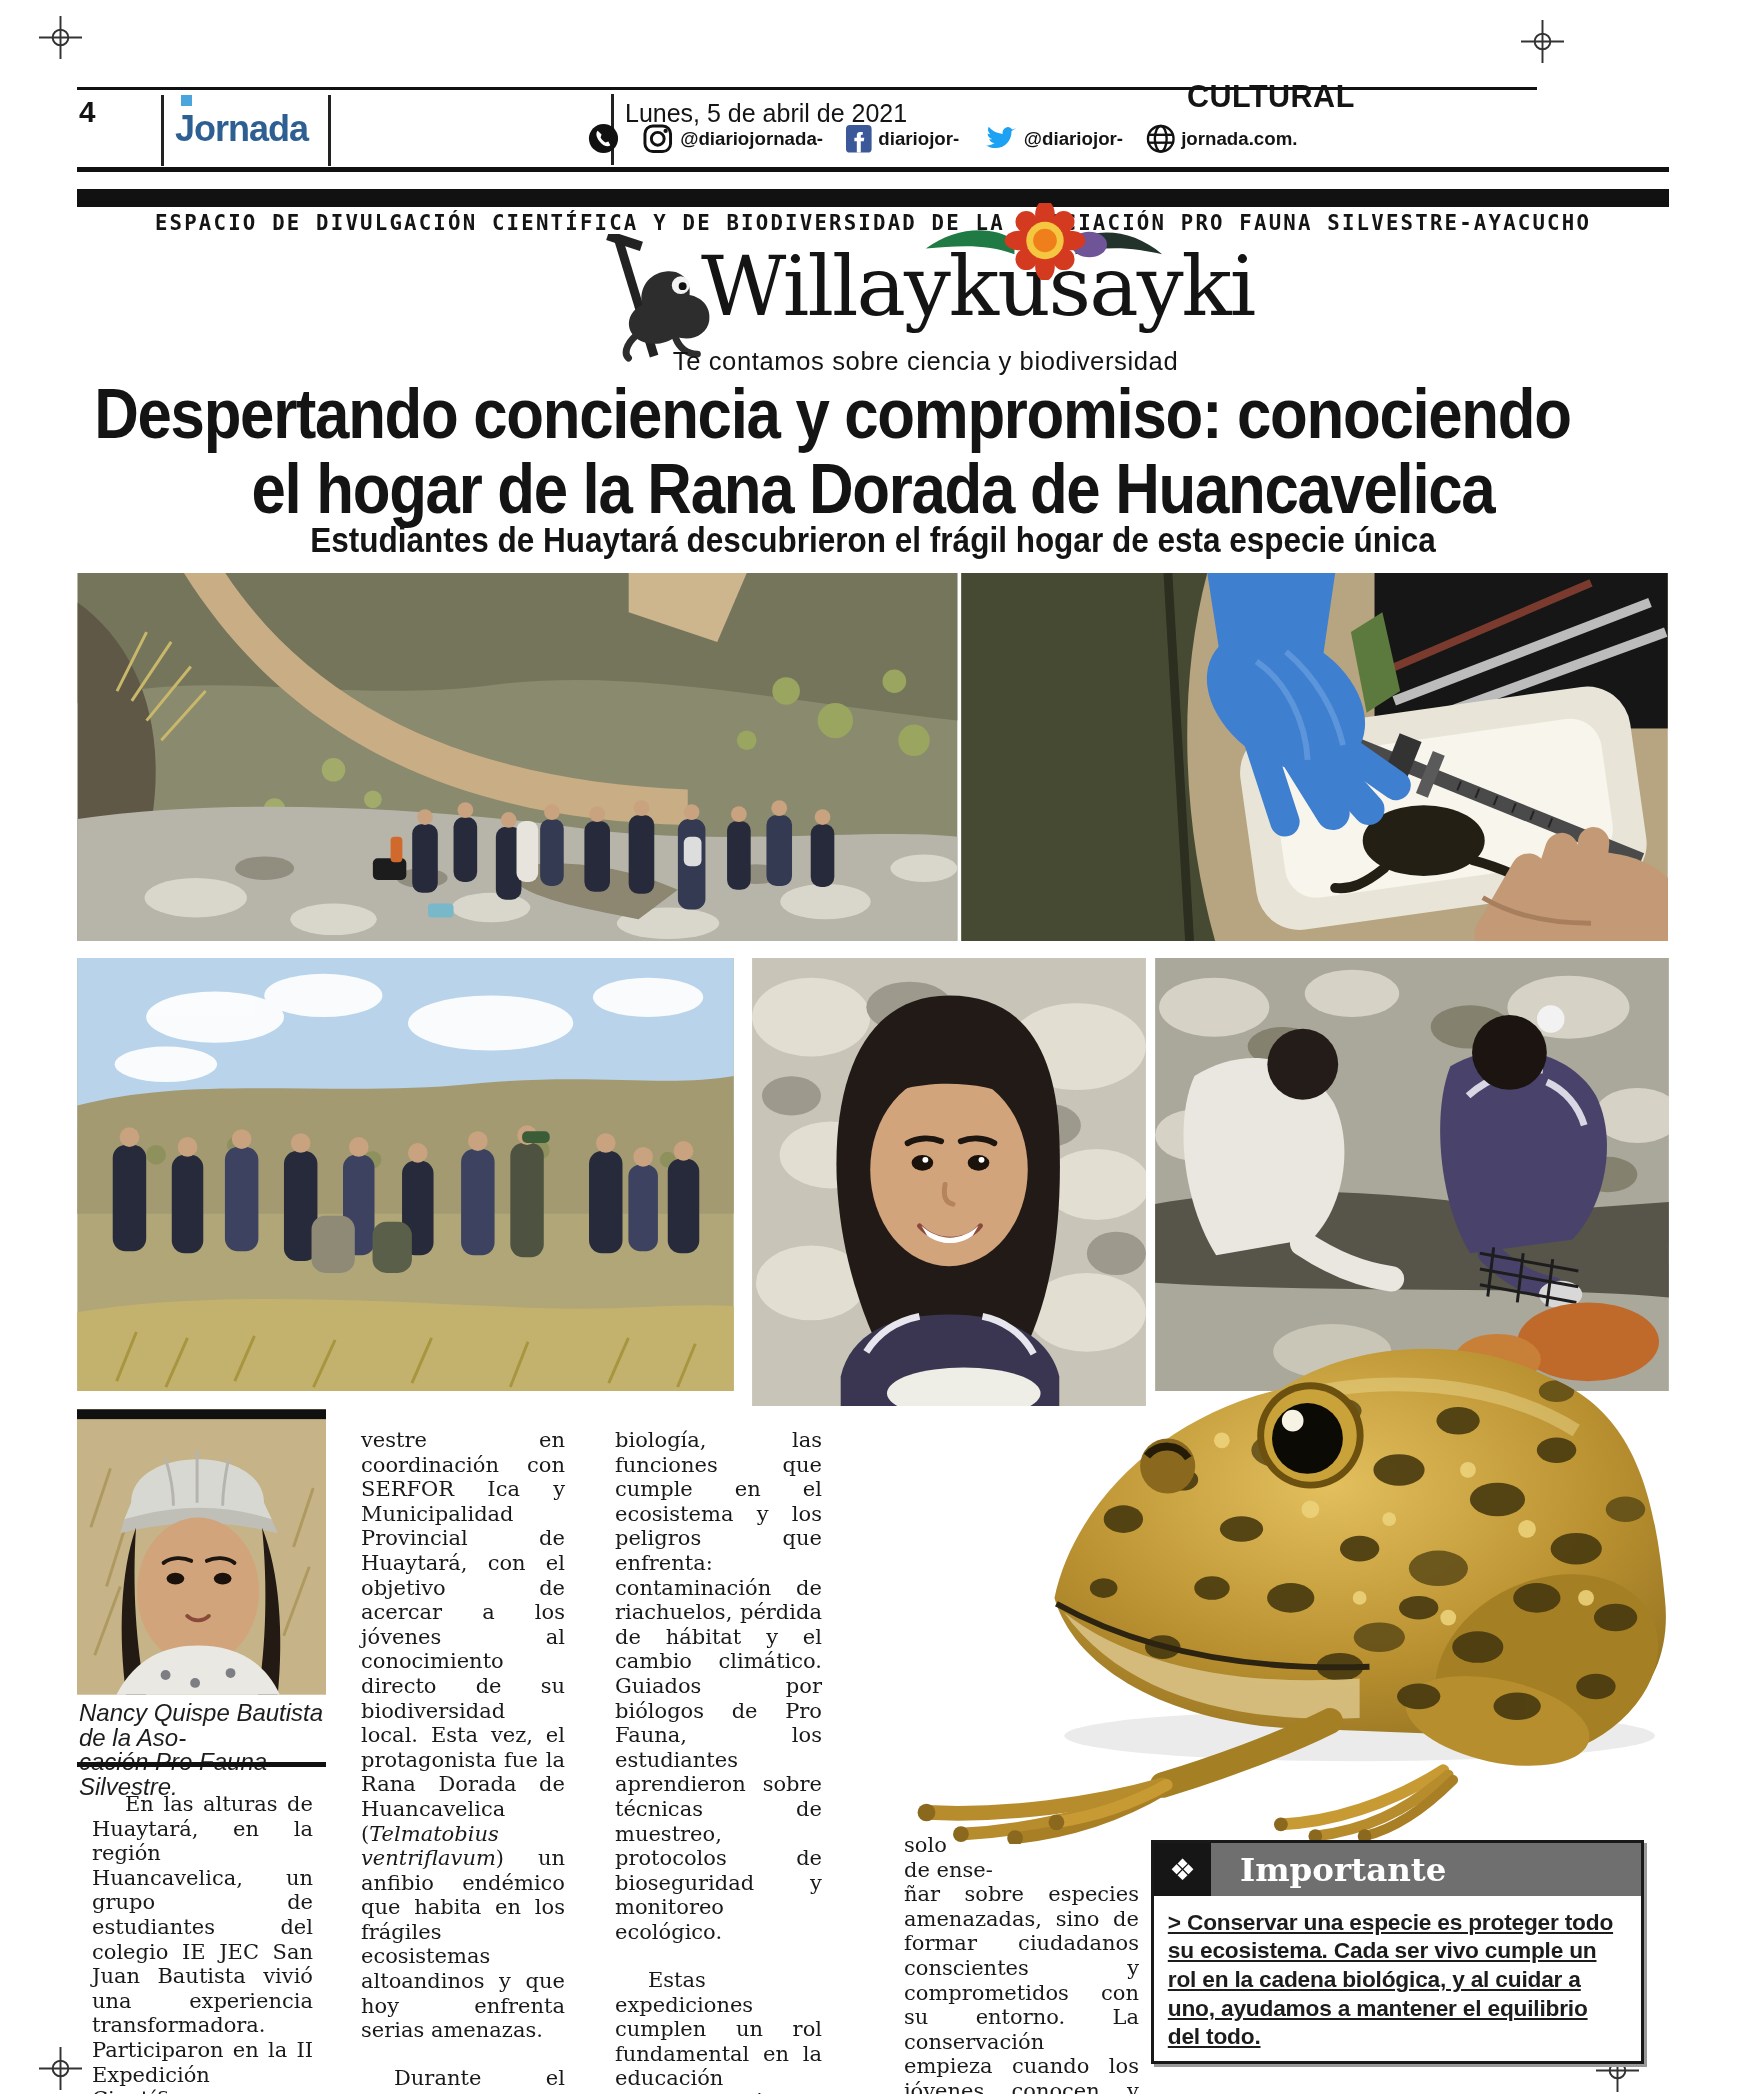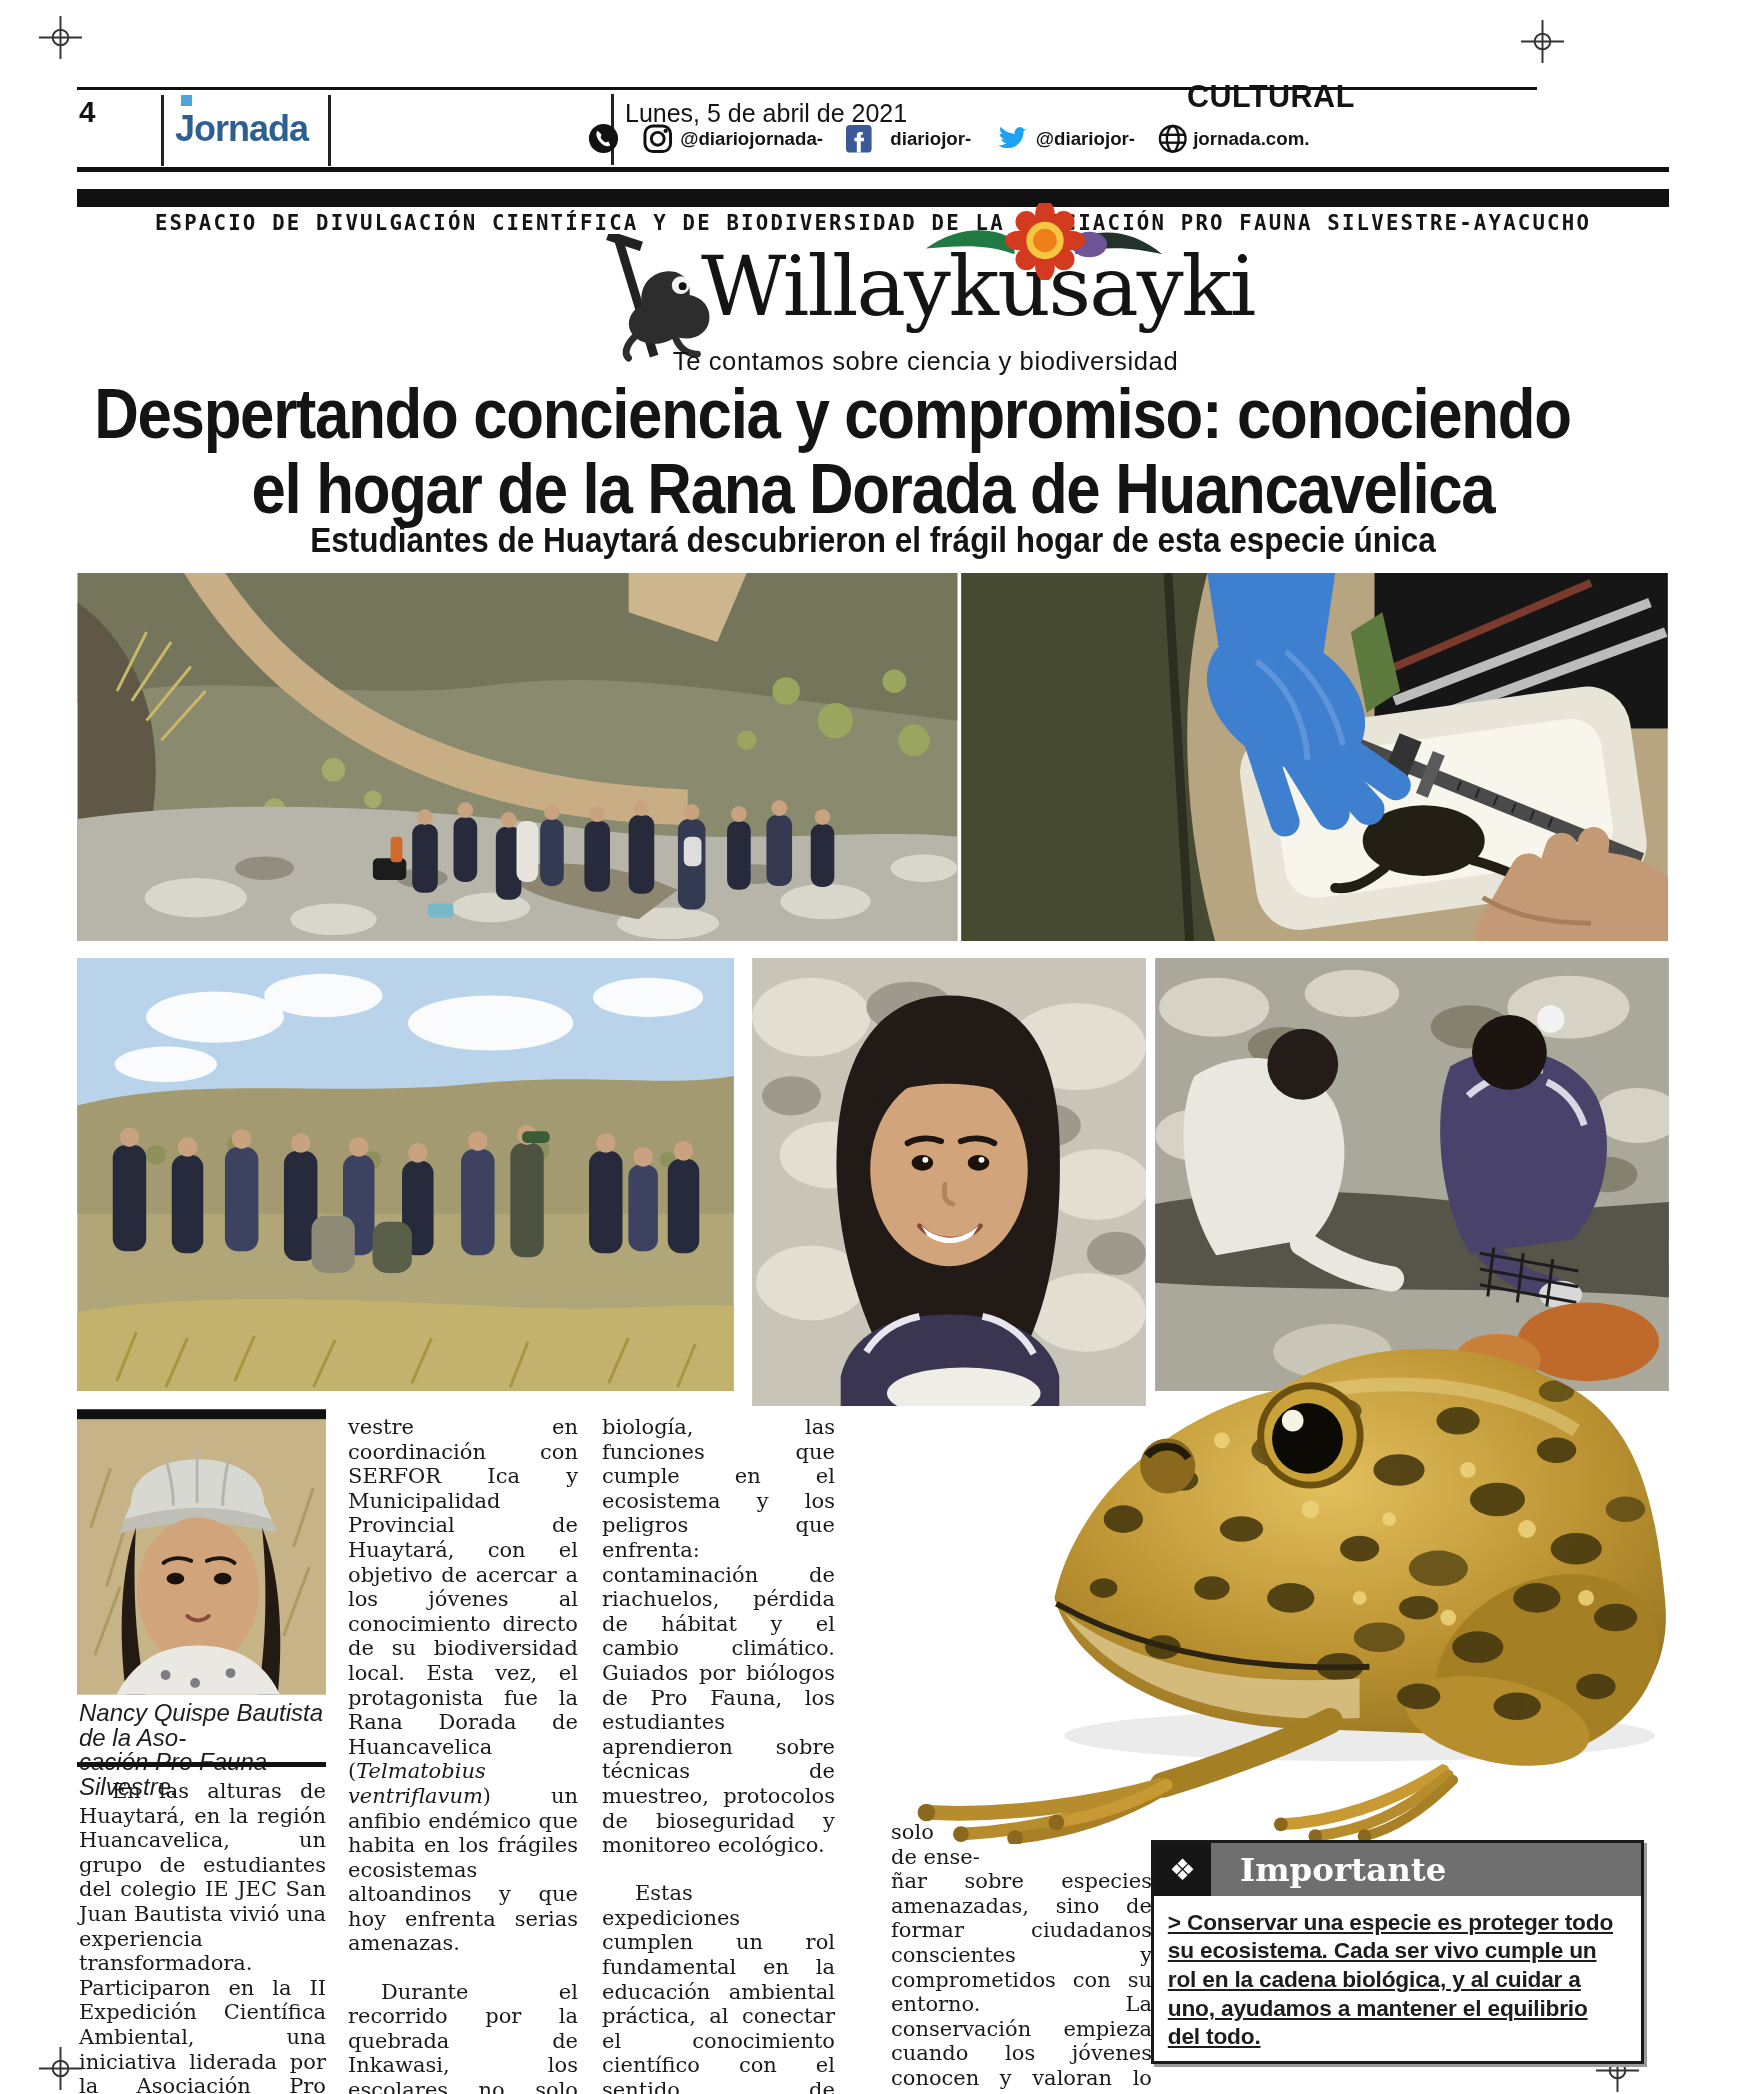--- a/index.html
+++ b/index.html
@@ -17,21 +17,21 @@
   .banner-text{font-family:"DejaVu Sans Mono",monospace;font-weight:bold;font-size:20.7px;
                letter-spacing:2.2px;text-align:center;white-space:nowrap;}
   .brandname{font-family:"DejaVu Serif",serif;font-size:83px;letter-spacing:-2px;white-space:nowrap;}
   .tagline{font-size:25.6px;letter-spacing:0.6px;text-align:center;}
   .headline{font-weight:bold;font-size:71px;line-height:75px;text-align:center;white-space:nowrap;
             transform:scaleX(.87);transform-origin:50% 0;letter-spacing:-1.5px;width:100%;}
   .subhead{font-weight:600;font-size:35px;text-align:center;white-space:nowrap;
            transform:scaleX(.9);transform-origin:50% 0;width:100%;}
   .bodytext{font-family:"DejaVu Serif",serif;font-size:21px;line-height:24.6px;
             text-align:justify;color:#191919;}
-  .bodytext p{margin:0;}
+  .bodytext p{margin:13px;}
   .bodytext p.sp{margin-top:23.6px;}
   .indent{text-indent:33px;}
   .caption{font-style:italic;font-size:24px;line-height:24.6px;color:#1d1d1d;}
   .imp-box{border:3.9px solid #191919;background:#fff;box-shadow:3px 3px 0 #999;}
   .imp-head{display:flex;align-items:stretch;height:53px;}
   .imp-ico{width:57px;background:#161616;color:#fff;display:flex;align-items:center;
            justify-content:center;font-size:29.6px;}
   .imp-bar{flex:1;background:#6f6f6f;display:flex;align-items:center;padding-left:29px;}
   .imp-title{font-family:"DejaVu Serif",serif;font-weight:bold;font-size:32.5px;color:#fff;}
   .imp-body{font-weight:bold;font-size:22.7px;line-height:28.6px;letter-spacing:-0.2px;
@@ -89,21 +89,21 @@
       <path d="M11 9 C9 11 9 15 13 20 C17 25 22 26 24 24 L22 20 L19 21 C17 20 15 18 14 16 L15 13 Z" fill="#fff"></path>
     </svg>
     <span style="display:flex;align-items:center;gap:7px">
       <svg width="31.5" height="31.5" viewBox="0 0 32 32">
         <rect x="3" y="3" width="26" height="26" rx="8" fill="none" stroke="#111" stroke-width="3"></rect>
         <circle cx="16" cy="16" r="6.5" fill="none" stroke="#111" stroke-width="3"></circle>
         <circle cx="24" cy="8" r="2.2" fill="#111"></circle>
       </svg>
       <span class="handle">@diariojornada-</span>
     </span>
-    <span style="display:flex;align-items:center;gap:18px">
+    <span style="display:flex;align-items:center;gap:6px">
       <svg width="27.6" height="29.6" viewBox="0 0 28 30">
         <rect x="1" y="1" width="26" height="28" rx="4" fill="#3b5998"></rect>
         <path d="M18 8 h-3 c-2 0-3 1.4-3 3.4 V14 h-2.5 v3.6 H12 V29 h4 V17.6 h3 l.6-3.6 H16 v-2 c0-.8.5-1.2 1.3-1.2 H18 Z" fill="#fff"></path>
       </svg>
       <span class="handle">diariojor-</span>
     </span>
     <span style="display:flex;align-items:center;gap:5.9px">
       <svg width="37" height="31.5" viewBox="0 0 38 32">
         <path d="M36 5 c-1.3.8-2.7 1.3-4.1 1.5 C30.5 4.2 27.8 3.3 25.4 4.6 c-2.4 1.2-3.7 3.8-3.2 6.4 C16.6 10.7 11.4 8 8 3.8 6.5 6.4 7.3 9.7 9.8 11.4 8.7 11.4 7.7 11.1 6.8 10.6 c0 2.7 1.9 5.1 4.6 5.7 -1 .3-2 .3-3 .1 .9 2.3 3 3.9 5.5 4 -2.4 1.9-5.5 2.8-8.5 2.5 2.7 1.7 5.9 2.7 9.1 2.7 11 0 17.2-9.1 16.8-17.4 C32.5 7.4 34.4 6.4 36 5 Z" fill="#1da1f2"></path>
       </svg>

